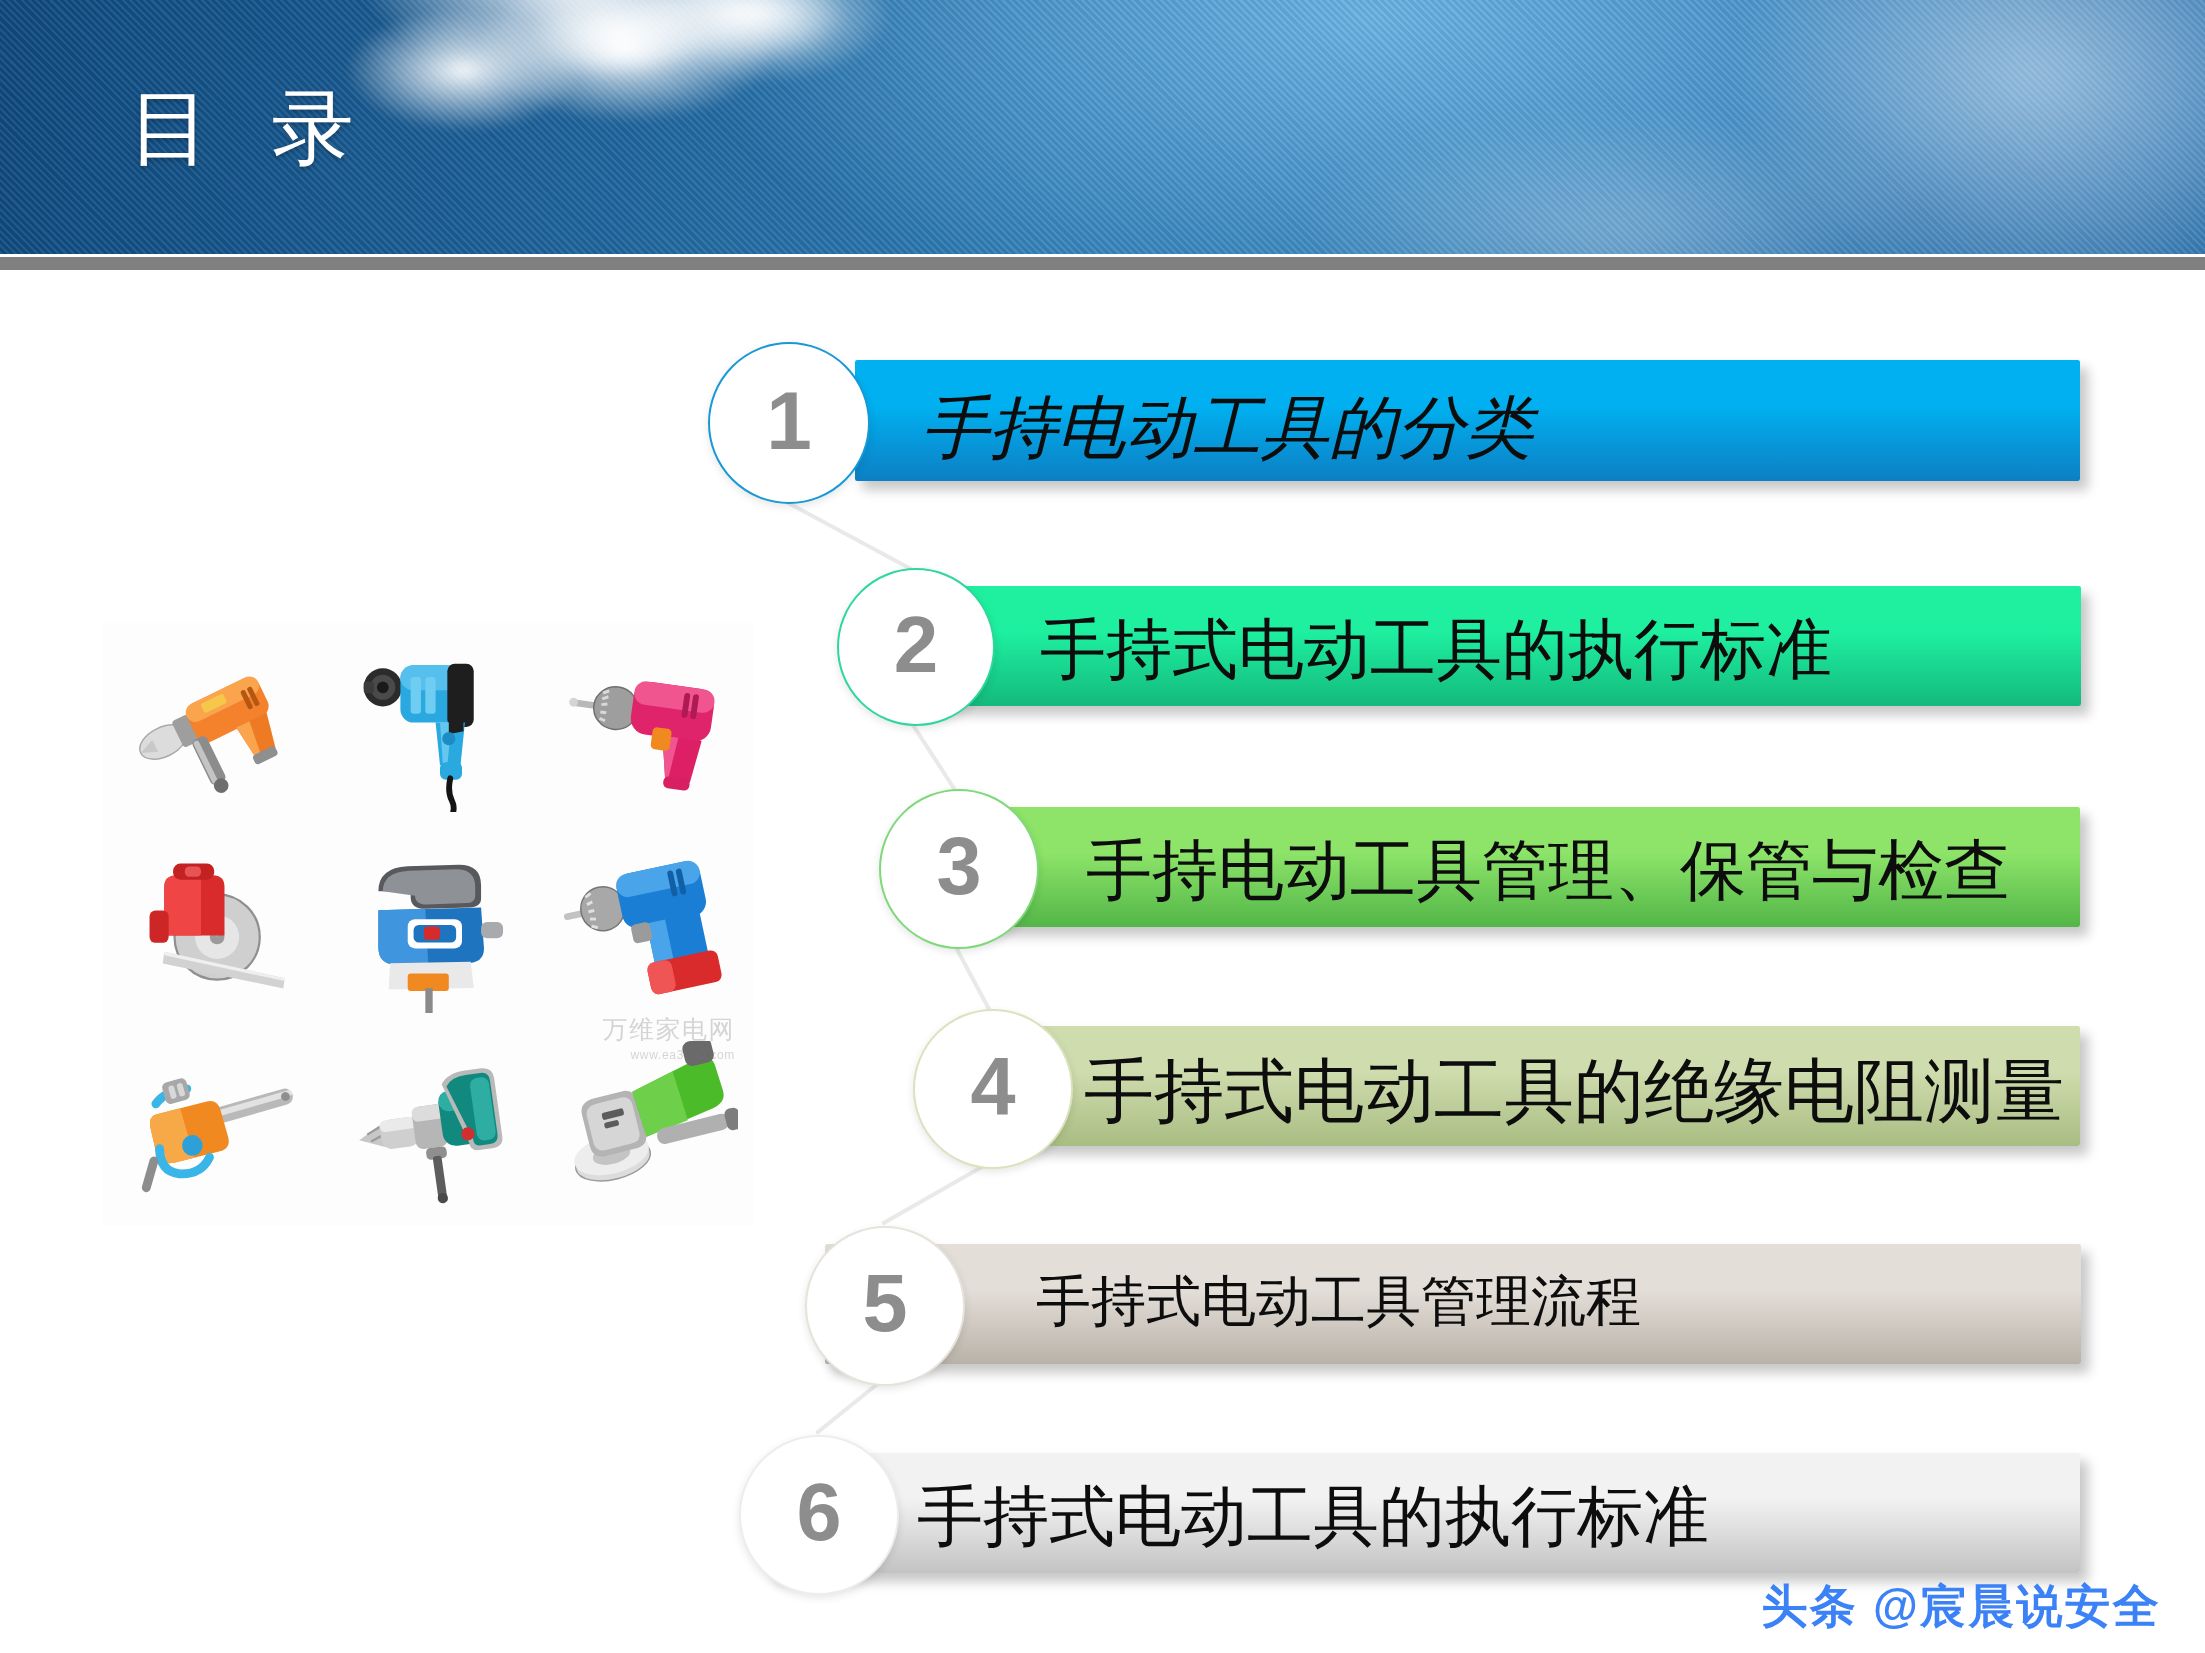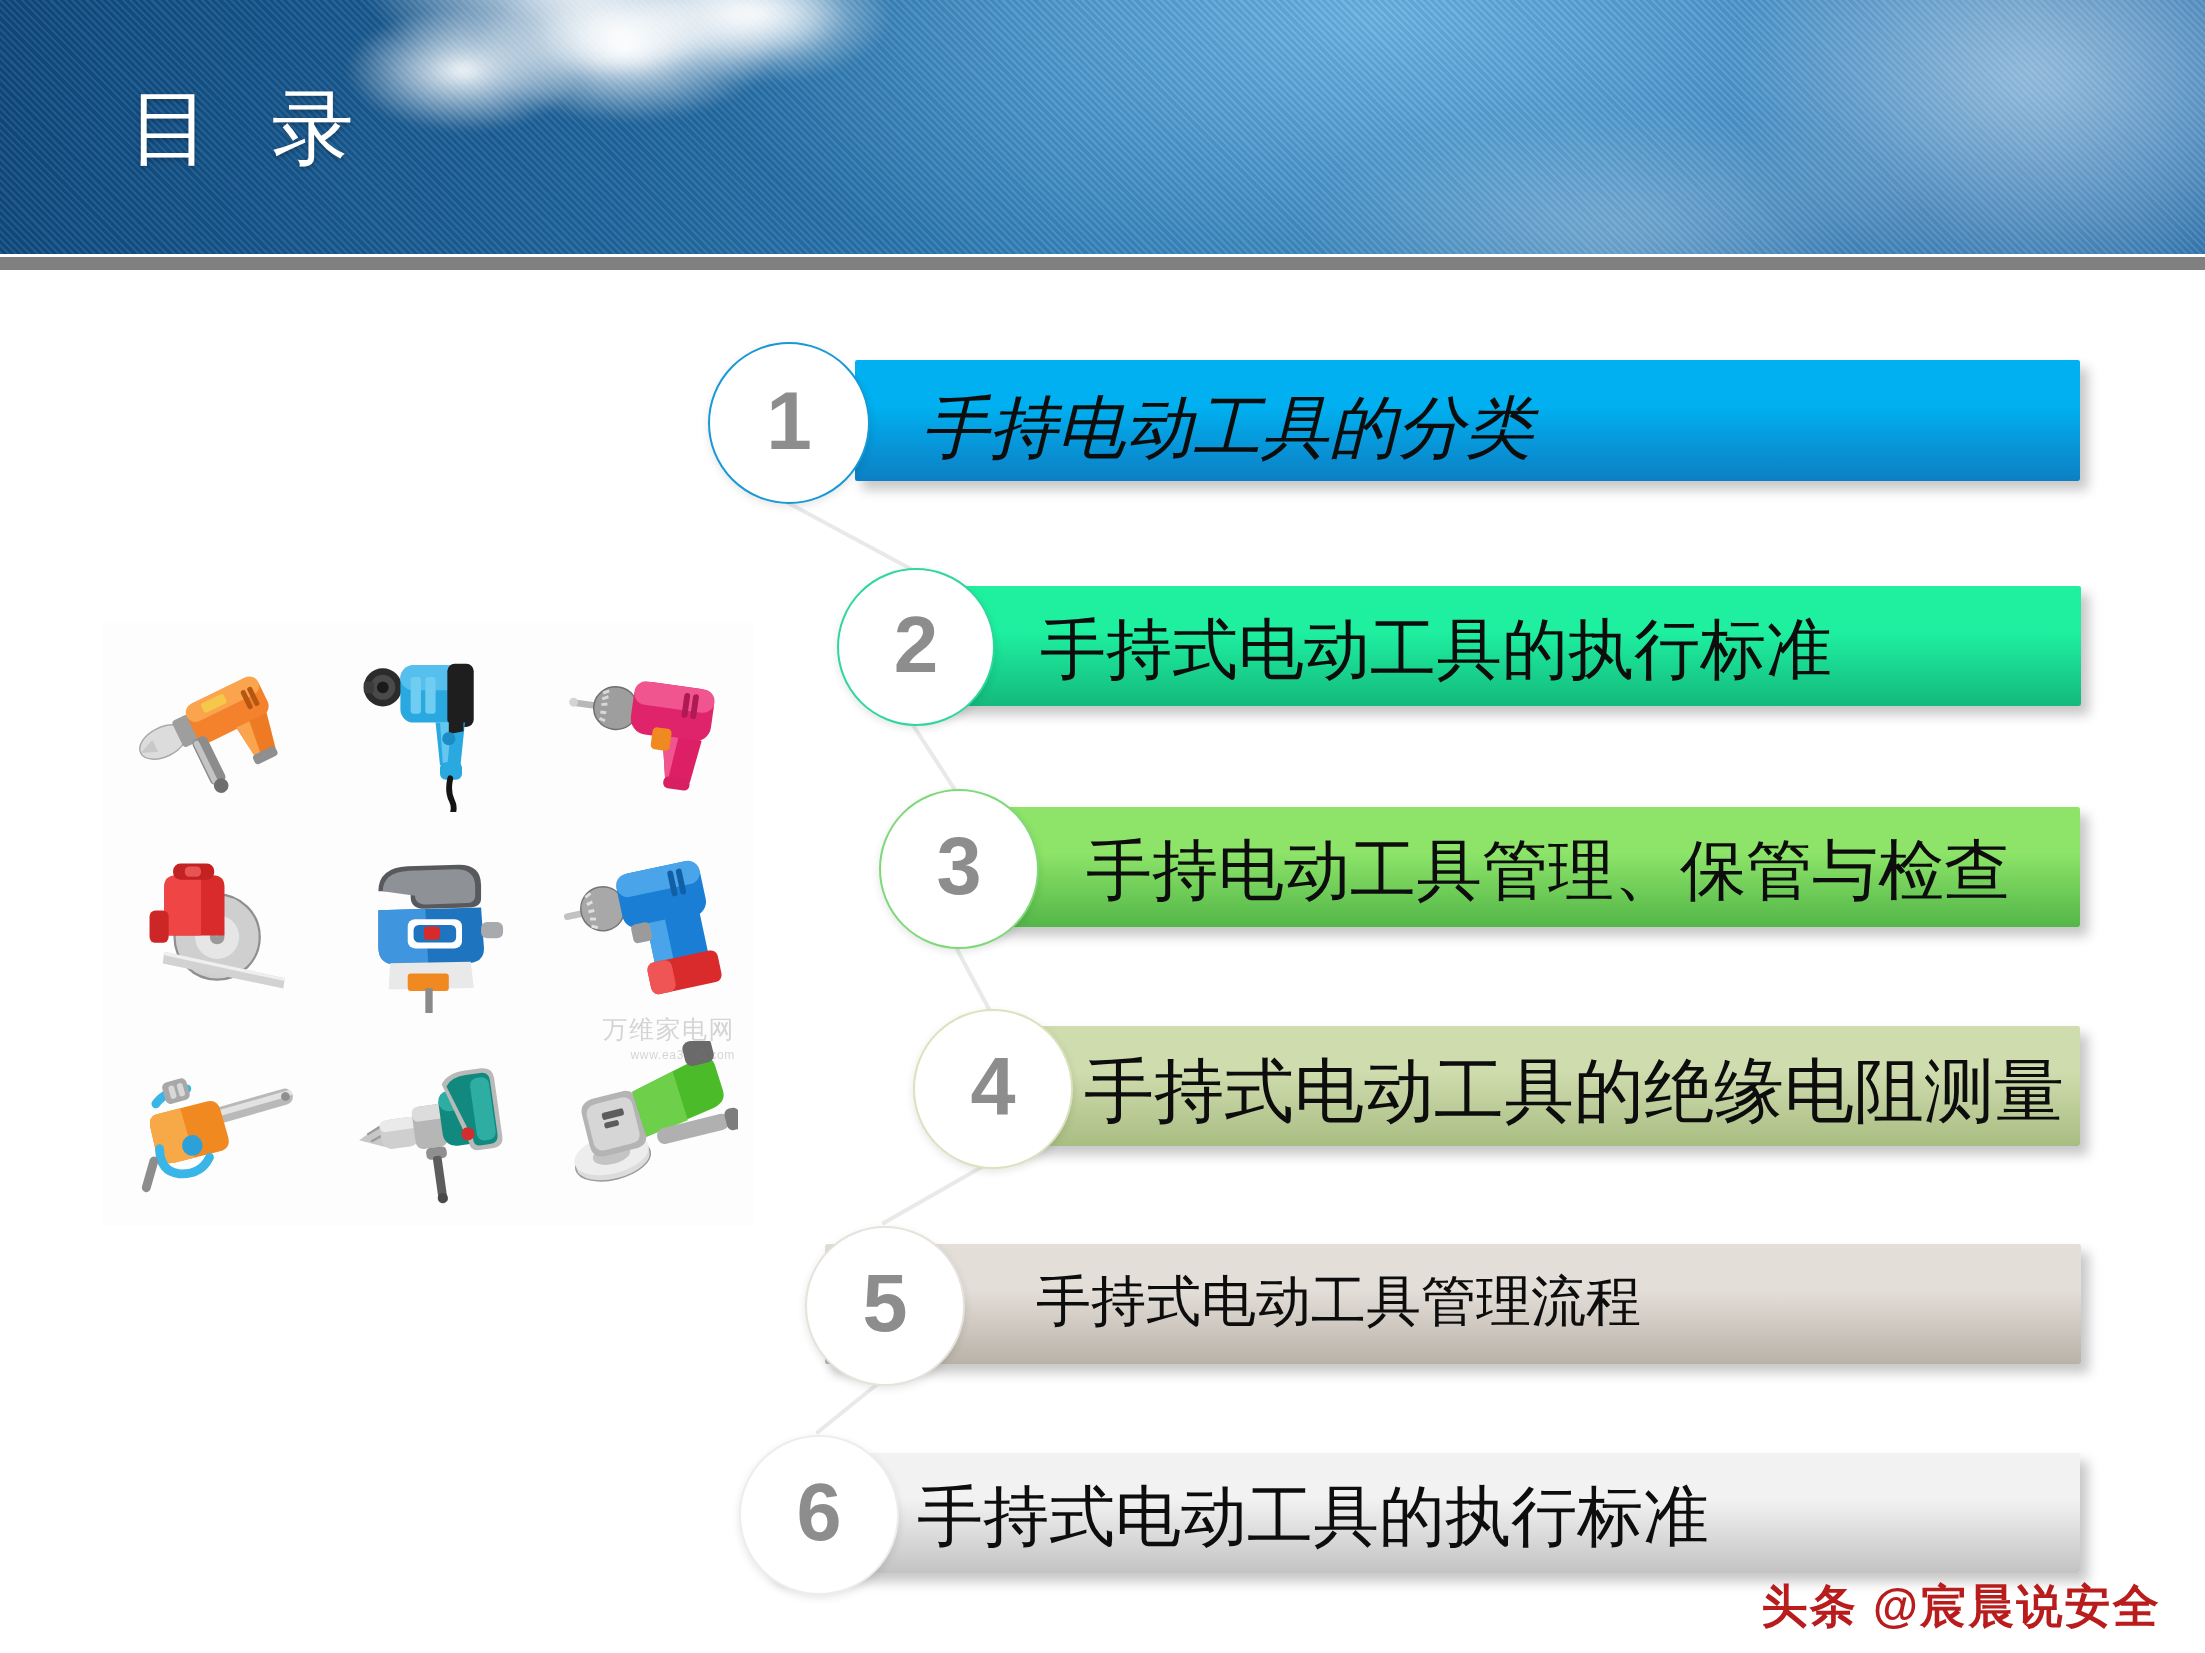--- a/index.html
+++ b/index.html
@@ -163,21 +163,21 @@
     background: #e9e9e9;
     transform-origin: top left;
   }
 
   
   .footer-wm {
     position: absolute;
     right: 44px; bottom: 16px;
     font-size: 46px;
     font-weight: 700;
-    color: #b91c1c;
+    color: #3b82f6;
     letter-spacing: 2.2px;
     white-space: nowrap;
     margin-left: 48px;
   }
 </style>
 </head>
 <body>
 
 <div class="header">
   <div class="hdr-base"></div>

